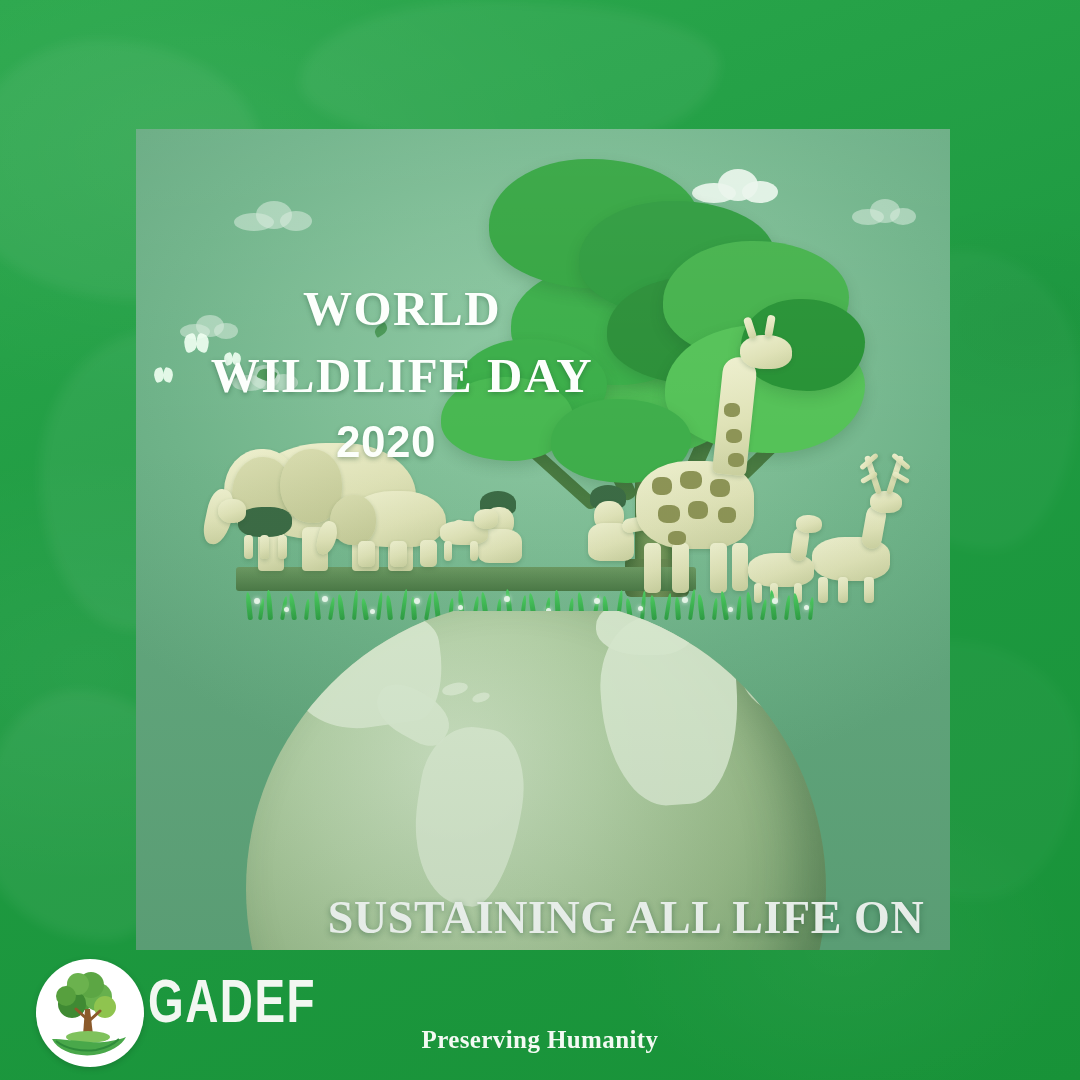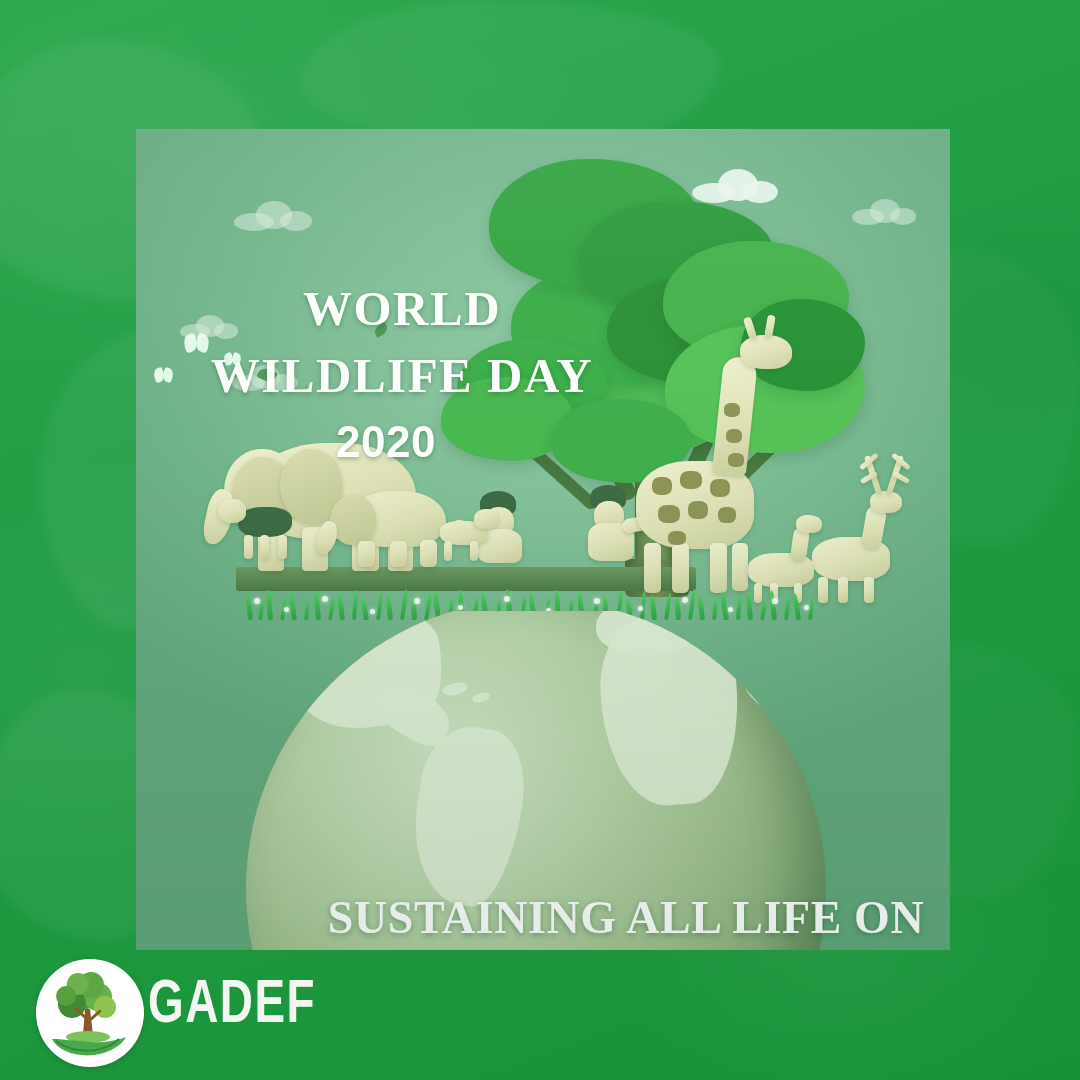--- a/index.html
+++ b/index.html
@@ -516,14 +516,15 @@
 
         <path d="M16 80 C22 92 40 98 58 96 C74 94 86 86 90 78
                  C80 82 66 84 54 83 C40 82 26 80 16 80 Z" fill="#49A84A"></path>
         <path d="M20 82 C30 90 46 93 60 91 C70 89 78 85 83 80" stroke="#2E8B3A" stroke-width="2" fill="none"></path>
       </svg>
     </div>
 
     <div id="logo-brand">GADEF</div>
   </div>
 
+  <div id="footer-tagline">Preserving Humanity</div>
 
 </div>
 
 </body></html>

